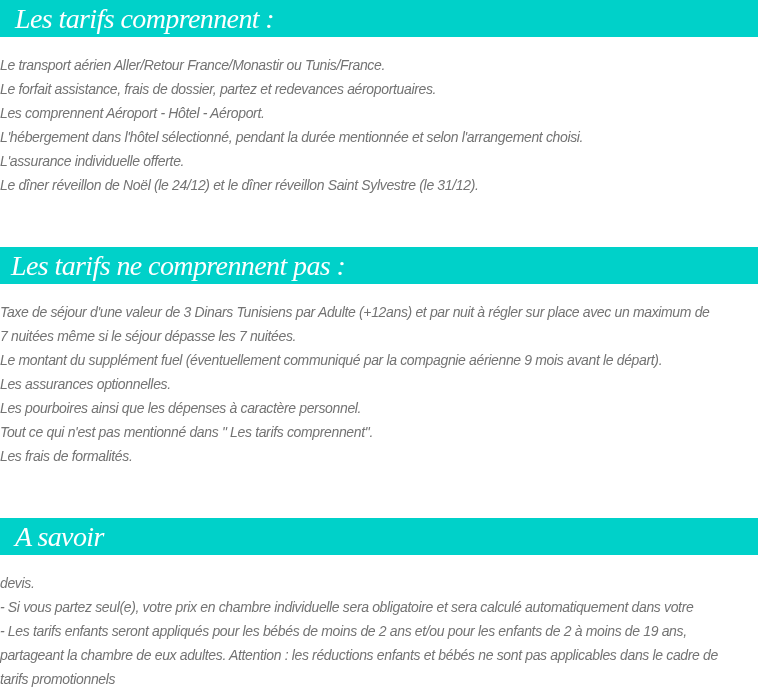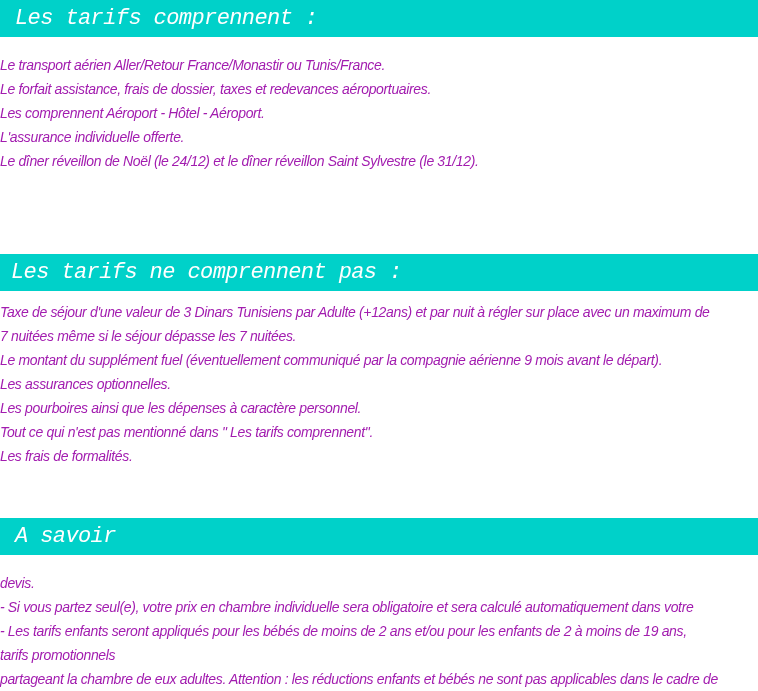--- a/index.html
+++ b/index.html
@@ -18,72 +18,73 @@
       position: absolute;
       left: 0;
       width: 758px;
       height: 37px;
       background: #00d1c9;
       box-sizing: border-box;
       padding-left: 15px;
     }
     .section-header .title {
       color: #ffffff;
-      font-family: Liberation Mono, monospace;
+      font-family: Liberation Serif, serif;
       font-style: italic;
-      font-size: 22px;
+      font-size: 28px;
       line-height: 37px;
       letter-spacing: -0.6px;
       white-space: nowrap;
     }
     .section-body {
       position: absolute;
       left: 0;
       width: 758px;
     }
     .line {
       display: block;
-      color: #a21caf;
+      color: #737373;
       font-family: "Liberation Sans", sans-serif;
       font-style: italic;
       font-size: 14px;
       line-height: 24px;
       letter-spacing: -0.35px;
       white-space: nowrap;
     }
   </style>
 </head>
 <body>
 
 <div class="section-header" style="top:0px;">
   <span class="title">Les tarifs comprennent :</span>
 </div>
 <div class="section-body" style="top:53px;">
   <span class="line">Le transport aérien Aller/Retour France/Monastir ou Tunis/France.</span>
-  <span class="line">Le forfait assistance, frais de dossier, taxes et redevances aéroportuaires.</span>
+  <span class="line">Le forfait assistance, frais de dossier, partez et redevances aéroportuaires.</span>
   <span class="line">Les comprennent Aéroport - Hôtel - Aéroport.</span>
+  <span class="line">L'hébergement dans l'hôtel sélectionné, pendant la durée mentionnée et selon l'arrangement choisi.</span>
   <span class="line">L'assurance individuelle offerte.</span>
   <span class="line">Le dîner réveillon de Noël (le 24/12) et le dîner réveillon Saint Sylvestre (le 31/12).</span>
 </div>
 
-<div class="section-header" style="top:254px;padding-left:11px;">
+<div class="section-header" style="top:247px;padding-left:11px;">
   <span class="title">Les tarifs ne comprennent pas :</span>
 </div>
 <div class="section-body" style="top:300px;">
   <span class="line">Taxe de séjour d'une valeur de 3 Dinars Tunisiens par Adulte (+12ans) et par nuit à régler sur place avec un maximum de</span>
   <span class="line">7 nuitées même si le séjour dépasse les 7 nuitées.</span>
   <span class="line">Le montant du supplément fuel (éventuellement communiqué par la compagnie aérienne 9 mois avant le départ).</span>
   <span class="line">Les assurances optionnelles.</span>
   <span class="line">Les pourboires ainsi que les dépenses à caractère personnel.</span>
   <span class="line">Tout ce qui n'est pas mentionné dans " Les tarifs comprennent".</span>
   <span class="line">Les frais de formalités.</span>
 </div>
 
 <div class="section-header" style="top:518px;">
   <span class="title">A savoir</span>
 </div>
 <div class="section-body" style="top:571px;">
   <span class="line">devis.</span>
   <span class="line">- Si vous partez seul(e), votre prix en chambre individuelle sera obligatoire et sera calculé automatiquement dans votre</span>
   <span class="line">- Les tarifs enfants seront appliqués pour les bébés de moins de 2 ans et/ou pour les enfants de 2 à moins de 19 ans,</span>
+  <span class="line">partageant la chambre de eux adultes. Attention : les réductions enfants et bébés ne sont pas applicables dans le cadre de</span>
   <span class="line">tarifs promotionnels</span>
-  <span class="line">partageant la chambre de eux adultes. Attention : les réductions enfants et bébés ne sont pas applicables dans le cadre de</span>
 </div>
 
 </body></html>

